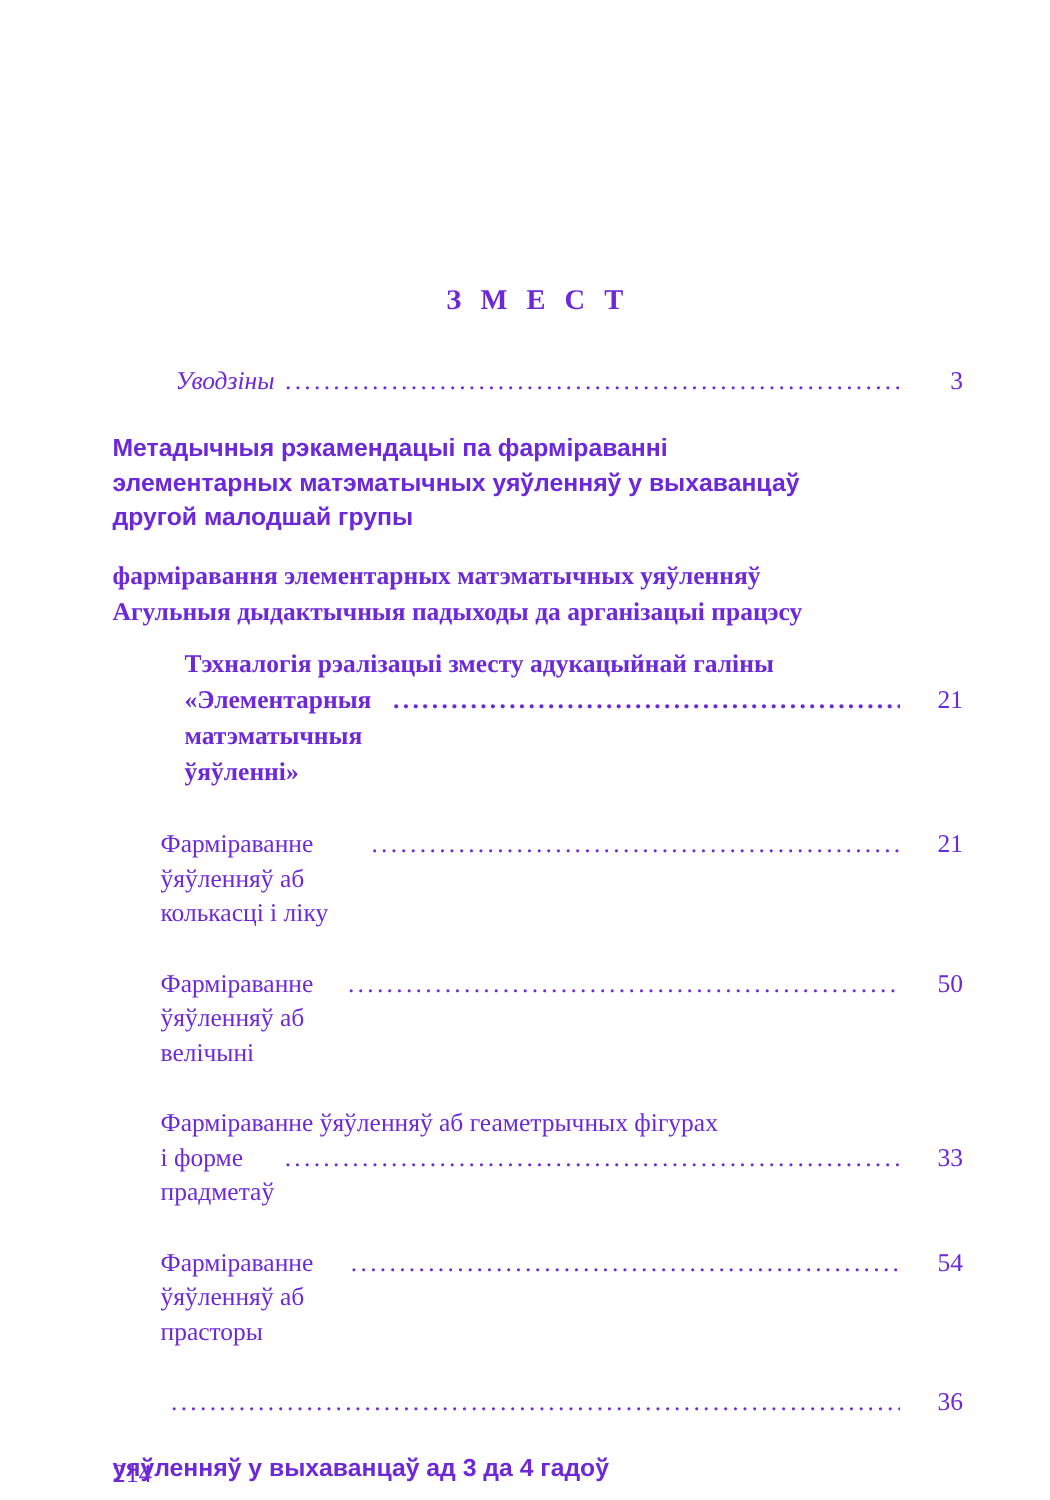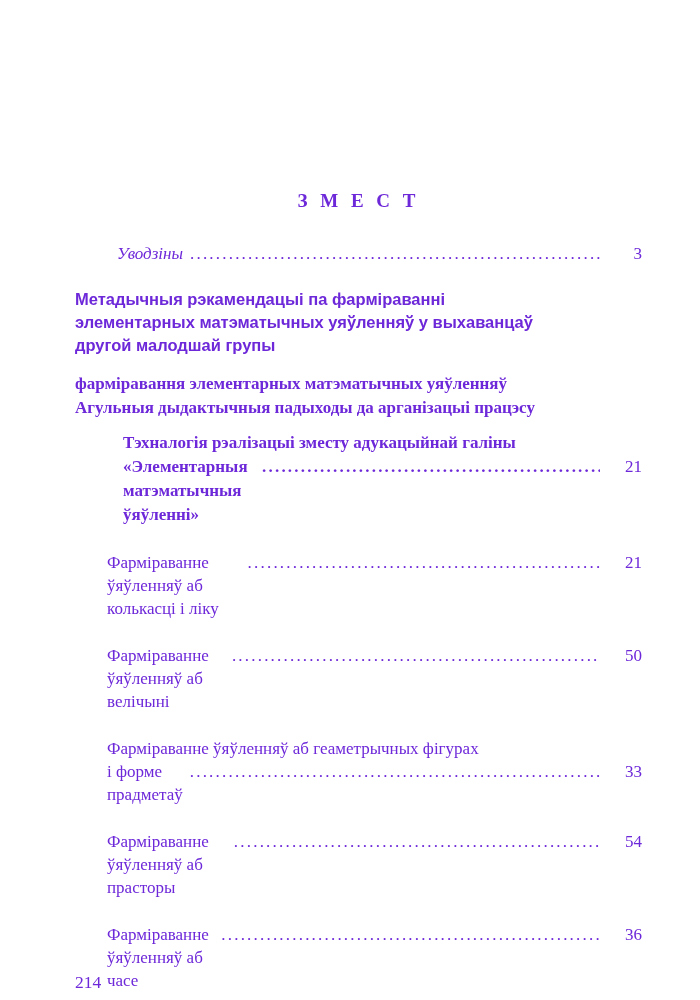--- a/index.html
+++ b/index.html
@@ -122,21 +122,20 @@
         </div>
         <div class="item indent">
           <div class="row">
             <span class="text">Фарміраванне ўяўленняў аб прасторы</span>
             <span class="dots"></span>
             <span class="pagenum">54</span>
           </div>
         </div>
         <div class="item indent">
           <div class="row">
-            <span class="text">Фарміраванне ўяўленняў аб часе</span>
             <span class="dots"></span>
             <span class="pagenum">36</span>
           </div>
         </div>
         <div class="section">
           <div class="line">уяўленняў у выхаванцаў ад 3 да 4 гадоў</div>
         </div>
       </div>
   </div>
   <div class="footer-num">214</div>

